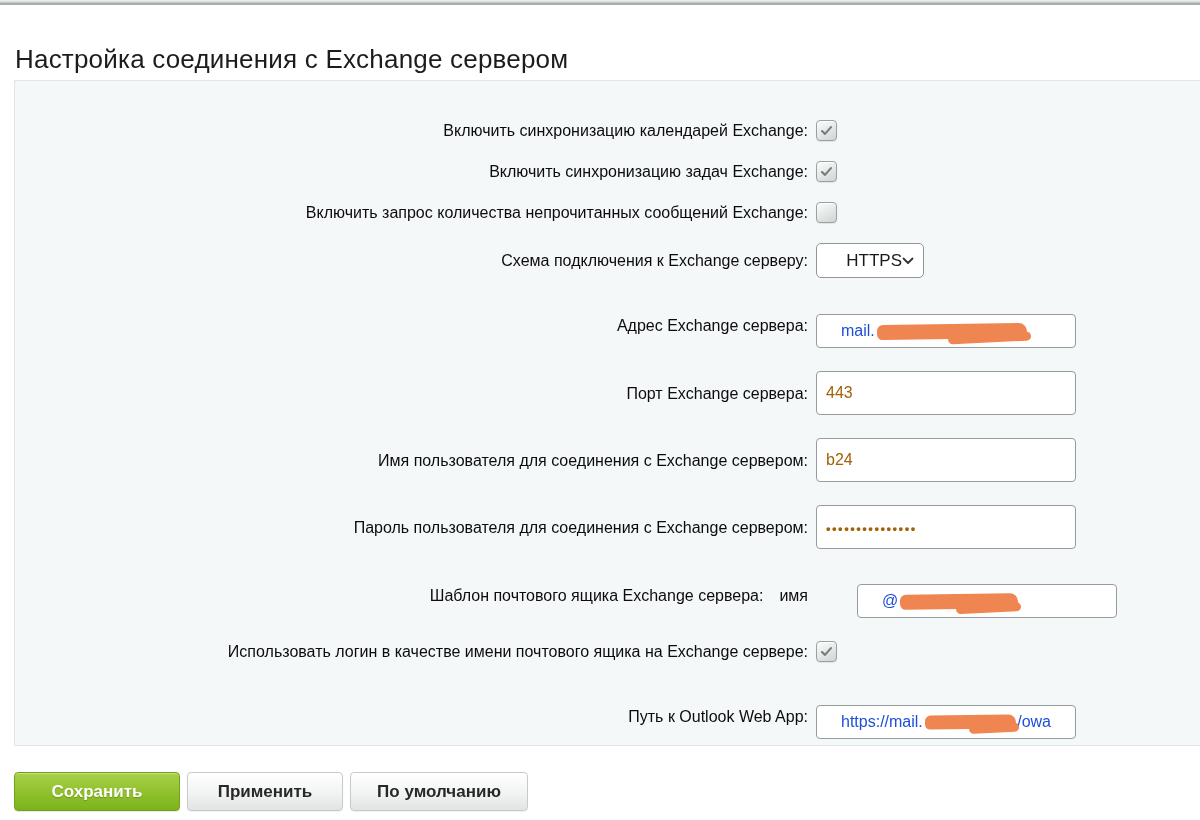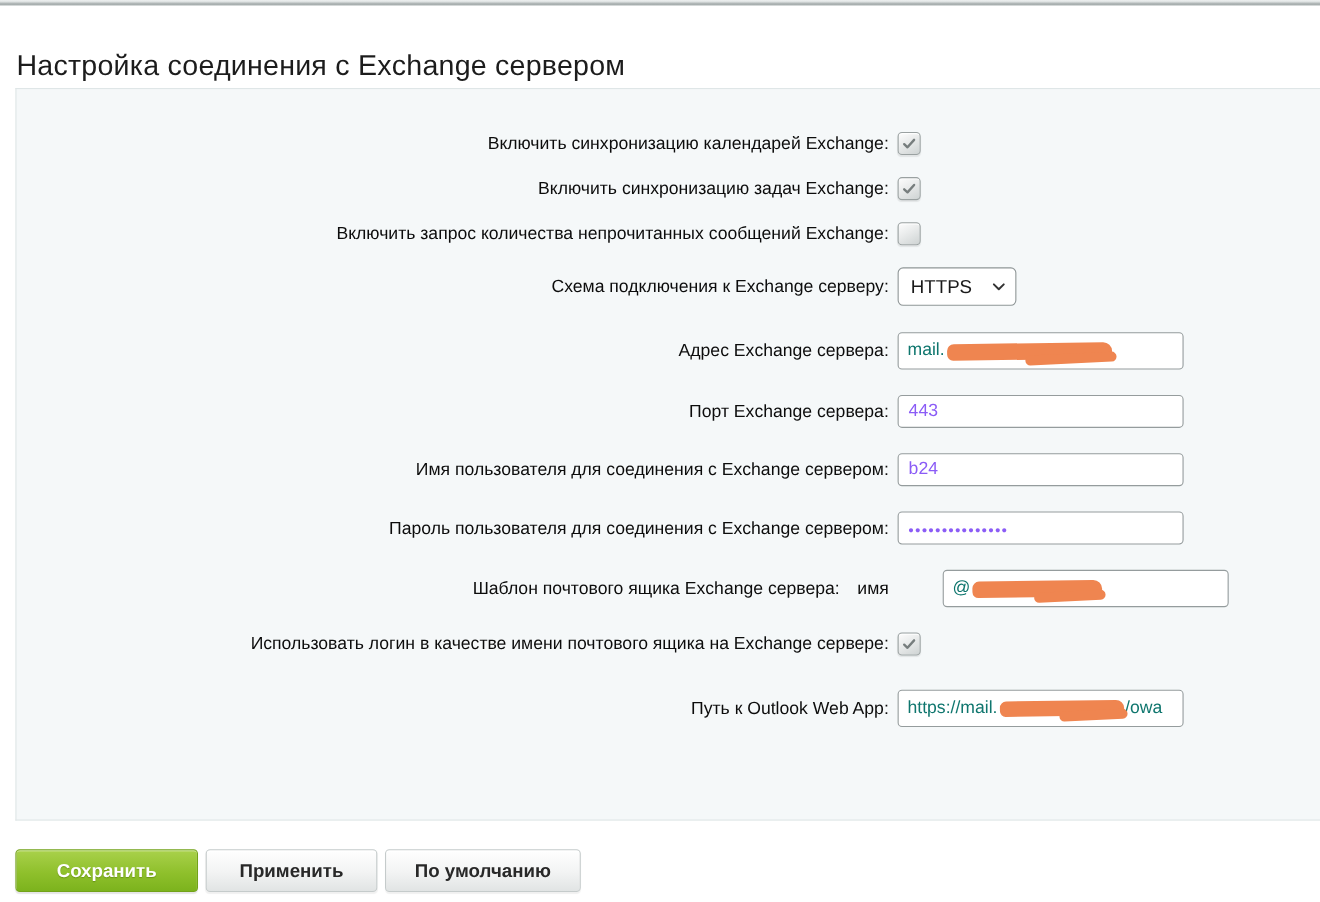--- a/index.html
+++ b/index.html
@@ -47,42 +47,43 @@
     display:flex; align-items:center; justify-content:center;
     cursor:pointer;
   }
   .checkbox svg { display:none; width:15px; height:15px; margin-top:-1px; }
   .checkbox.checked svg { display:block; }
 
   
   .select {
     width:108px; height:35px;
     background:#ffffff; border:1px solid #8f9697; border-radius:5px;
-    display:flex; align-items:center; justify-content:space-between;
+    display:flex; align-items:center; justify-content:flex-end;
     padding:0 9px 0 11px;
     font-size:17px; color:#1a1a1a; cursor:pointer;
   }
   .select svg { width:12px; height:8px; }
 
   
   .tinput {
-    width:260px; height:30px;
+    width:260px; height:44px;
     background:#ffffff; border:1px solid #959c9d; border-radius:4px;
     padding:0 9px; font-family:"Liberation Sans",sans-serif;
-    font-size:16px; color:#8b5cf6; outline:none;
+    font-size:16px; color:#a16207; outline:none;
   }
   .tinput.password { font-size:13px; letter-spacing:1.5px; font-weight:bold; padding-top:2px; }
 
   
   .finput {
     width:260px; height:34px;
     background:#ffffff; border:1px solid #959c9d; border-radius:4px;
-    padding:0 8px; font-size:16px; color:#0f766e;
+    padding:0 24px; font-size:16px; color:#1d4ed8;
     display:flex; align-items:center; white-space:nowrap;
     cursor:text;
+    margin-top:12px;
   }
   .redact {
     display:inline-block; position:relative; height:15px;
     background:#ef8550; border-radius:9px 12px 10px 8px;
     transform:rotate(-0.8deg); margin:0 1px 0 2px;
   }
   .redact::after {
     content:""; position:absolute; right:-3px; bottom:-4px;
     width:55%; height:9px; background:#ef8550;
     border-radius:6px; transform:rotate(-2deg);

